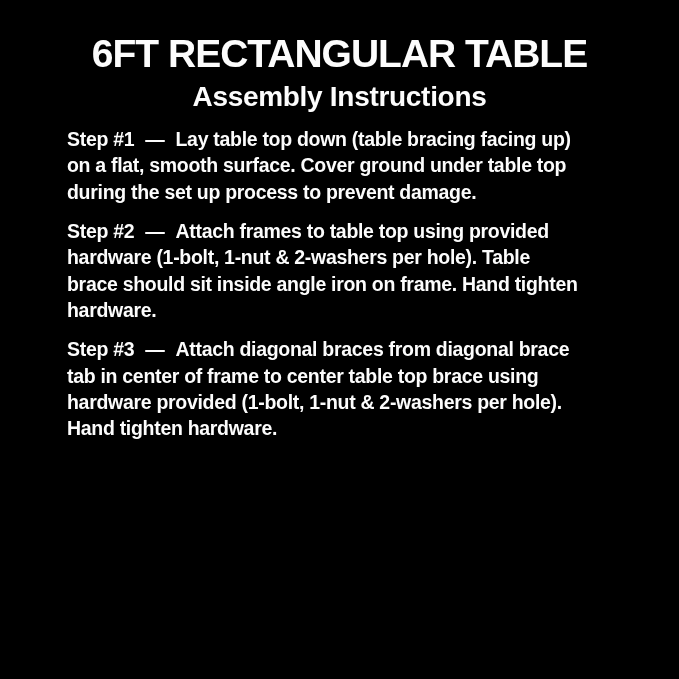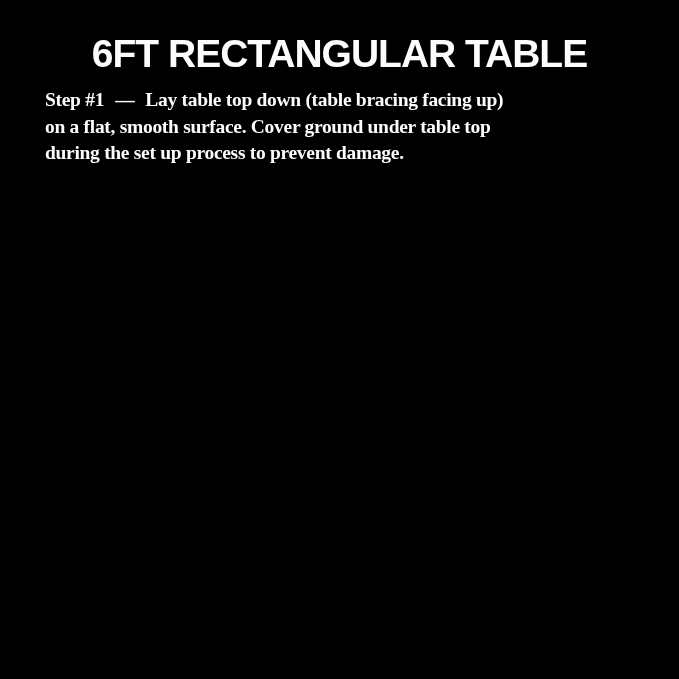--- a/index.html
+++ b/index.html
@@ -29,22 +29,21 @@
     letter-spacing: -1px;
     white-space: nowrap;
   }
   .poster-subtitle {
     margin: 8px 0 0 0;
     font-size: 28px;
     line-height: 1.1;
     letter-spacing: -0.3px;
   }
   .steps {
-    padding: 13px 16px 0 45px;
-    font-family: Liberation Serif, serif;
+    padding: 13px 16px 0 67px;
   }
   .step {
     margin: 0 0 13px 0;
     font-size: 19.5px;
     line-height: 26.3px;
     letter-spacing: -0.3px;
   }
   .step-heading {
     white-space: nowrap;
   }
@@ -55,27 +54,36 @@
     white-space: pre-line;
   }
 </style>
 </head>
 <body>
 
 <div class="poster">
 
   <header class="poster-header">
     <h1 class="poster-title">6FT RECTANGULAR TABLE</h1>
+    <h2 class="poster-subtitle">Assembly Instructions</h2>
   </header>
 
   <main class="steps">
 
     <p class="step"><span class="step-heading">Step #1</span><span class="step-dash">—</span><span class="step-body">Lay table top down (table bracing facing up)
 on a flat, smooth surface. Cover ground under table top
 during the set up process to prevent damage.</span></p>
 
+    <p class="step"><span class="step-heading">Step #2</span><span class="step-dash">—</span><span class="step-body">Attach frames to table top using provided
+hardware (1-bolt, 1-nut &amp; 2-washers per hole). Table
+brace should sit inside angle iron on frame. Hand tighten
+hardware.</span></p>
 
+    <p class="step"><span class="step-heading">Step #3</span><span class="step-dash">—</span><span class="step-body">Attach diagonal braces from diagonal brace
+tab in center of frame to center table top brace using
+hardware provided (1-bolt, 1-nut &amp; 2-washers per hole).
+Hand tighten hardware.</span></p>
 
 
 
   </main>
 
 </div>
 
 </body></html>

